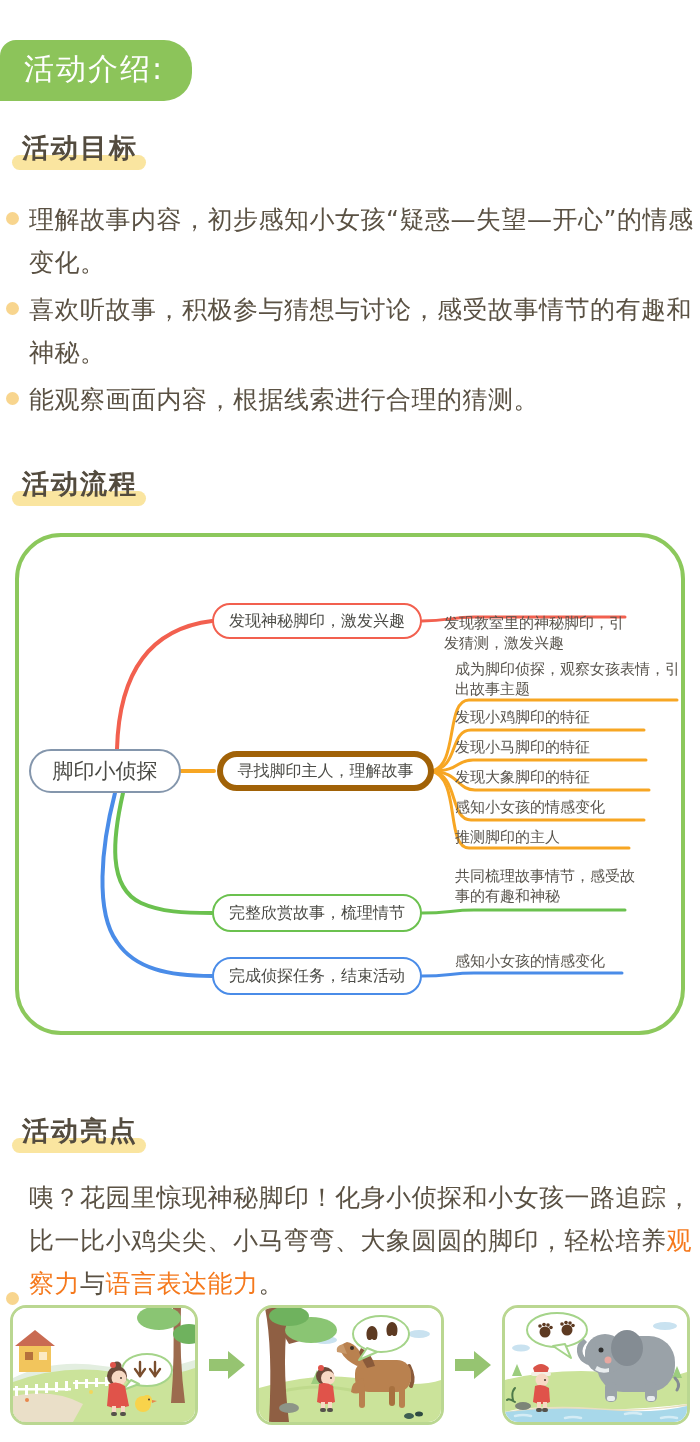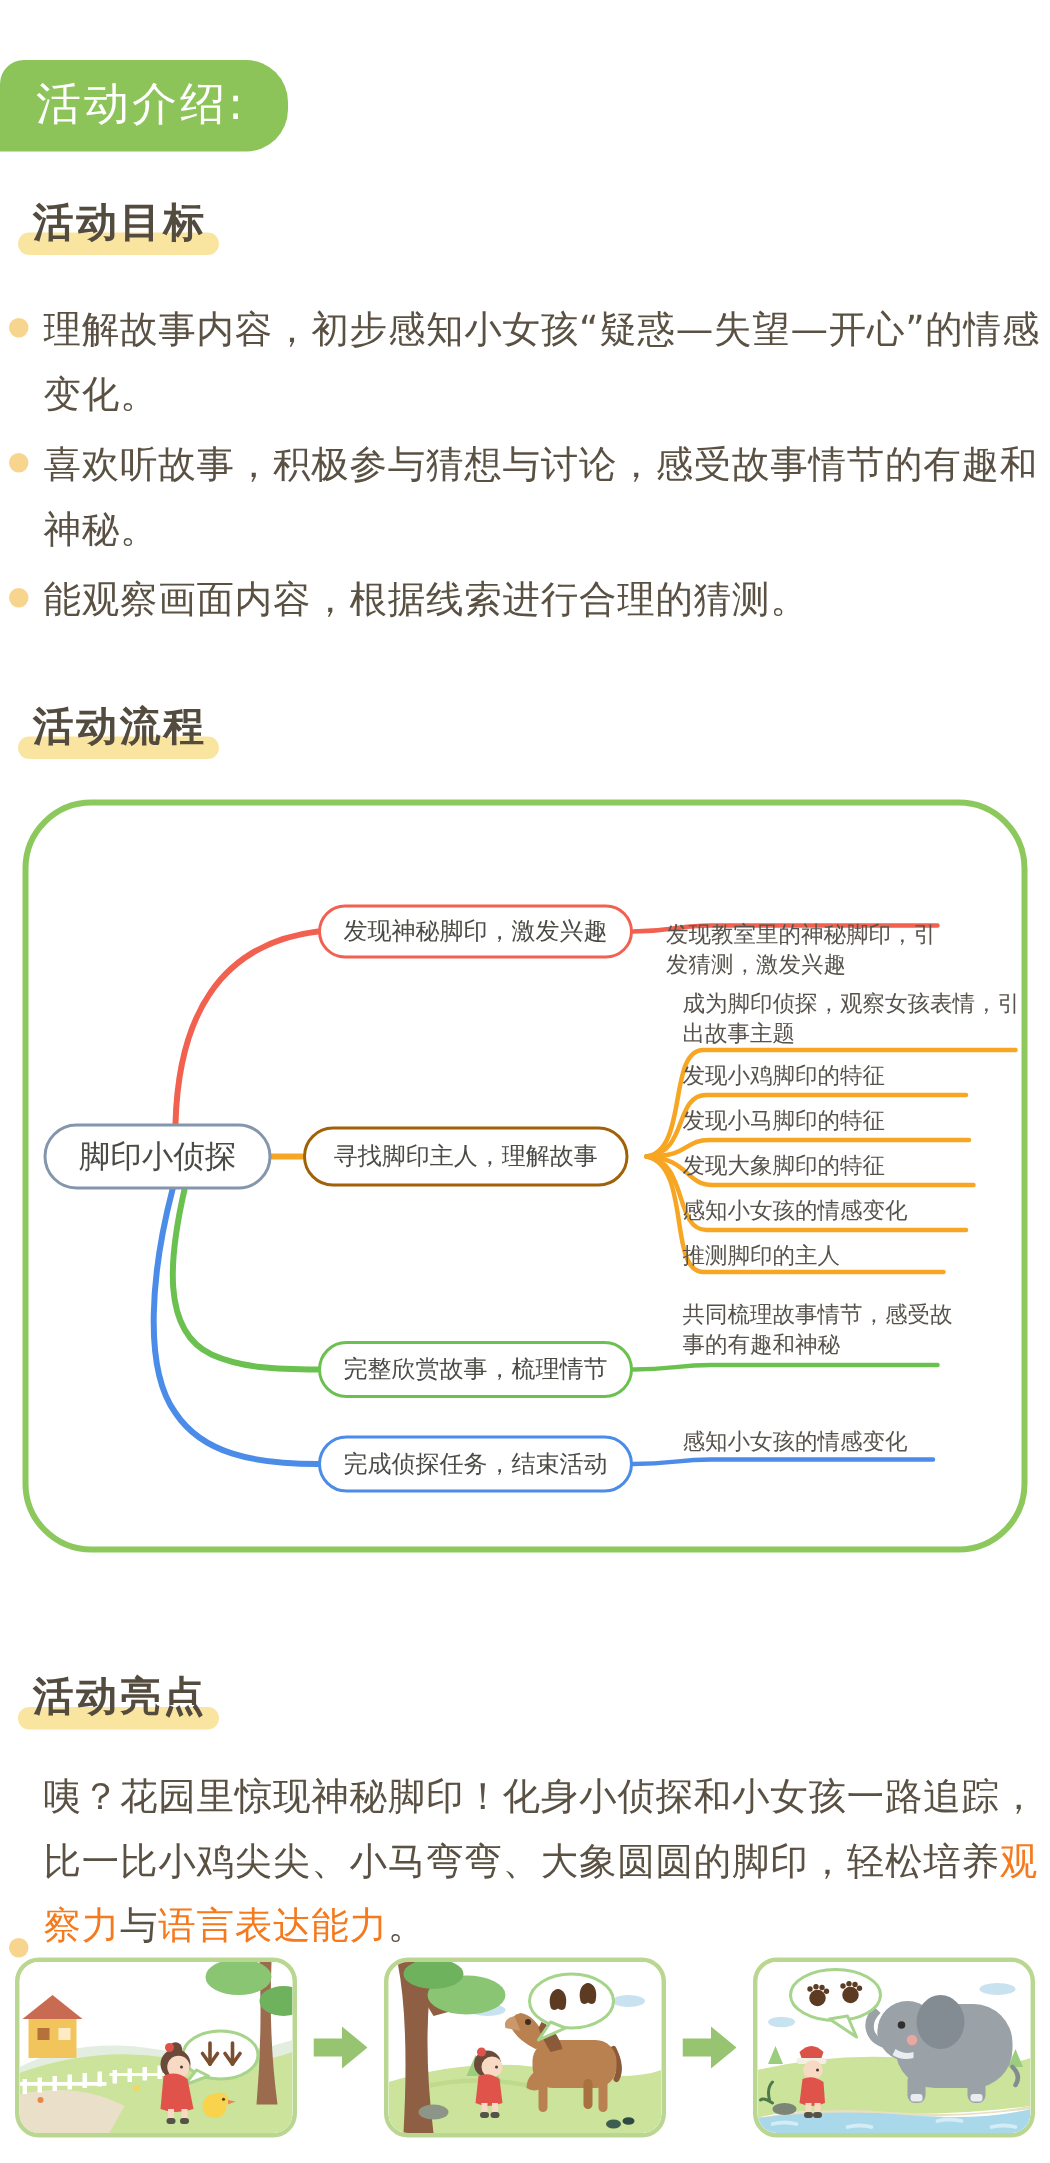--- a/index.html
+++ b/index.html
@@ -51,21 +51,21 @@
     background:#fff;
   }
   .mindmap svg.connectors{position:absolute;left:0;top:0;}
   .mnode{
     position:absolute;display:flex;align-items:center;justify-content:center;
     background:#fff;white-space:nowrap;color:#4B4B46;
     box-sizing:border-box;
   }
   .node-root{left:10px;top:212px;width:152px;height:44px;border:2px solid #8496AC;border-radius:22px;font-size:21px;}
   .node-b1{left:193px;top:66px;width:210px;height:36px;border:2px solid #F2604F;border-radius:18px;font-size:16px;}
-  .node-b2{left:183px;top:214px;width:217px;height:40px;border:2px solid #a16207;border-radius:20px;font-size:16px;}
+  .node-b2{left:198px;top:214px;width:217px;height:40px;border:6px solid #a16207;border-radius:20px;font-size:16px;}
   .node-b3{left:193px;top:357px;width:210px;height:38px;border:2px solid #6BC14F;border-radius:19px;font-size:16px;}
   .node-b4{left:193px;top:420px;width:210px;height:38px;border:2px solid #4A8CE8;border-radius:19px;font-size:16px;}
   .leaf{
     position:absolute;font-size:15px;line-height:20px;color:#57534C;letter-spacing:0px;
   }
   .leaf.nowrap{white-space:nowrap;}
   .leaf-r1{left:425px;top:40px;width:186px;margin-top:36px;}
   .leaf-o1{left:436px;top:122px;width:232px;}
   .leaf-o2{left:436px;top:170px;}
   .leaf-o3{left:436px;top:200px;}

